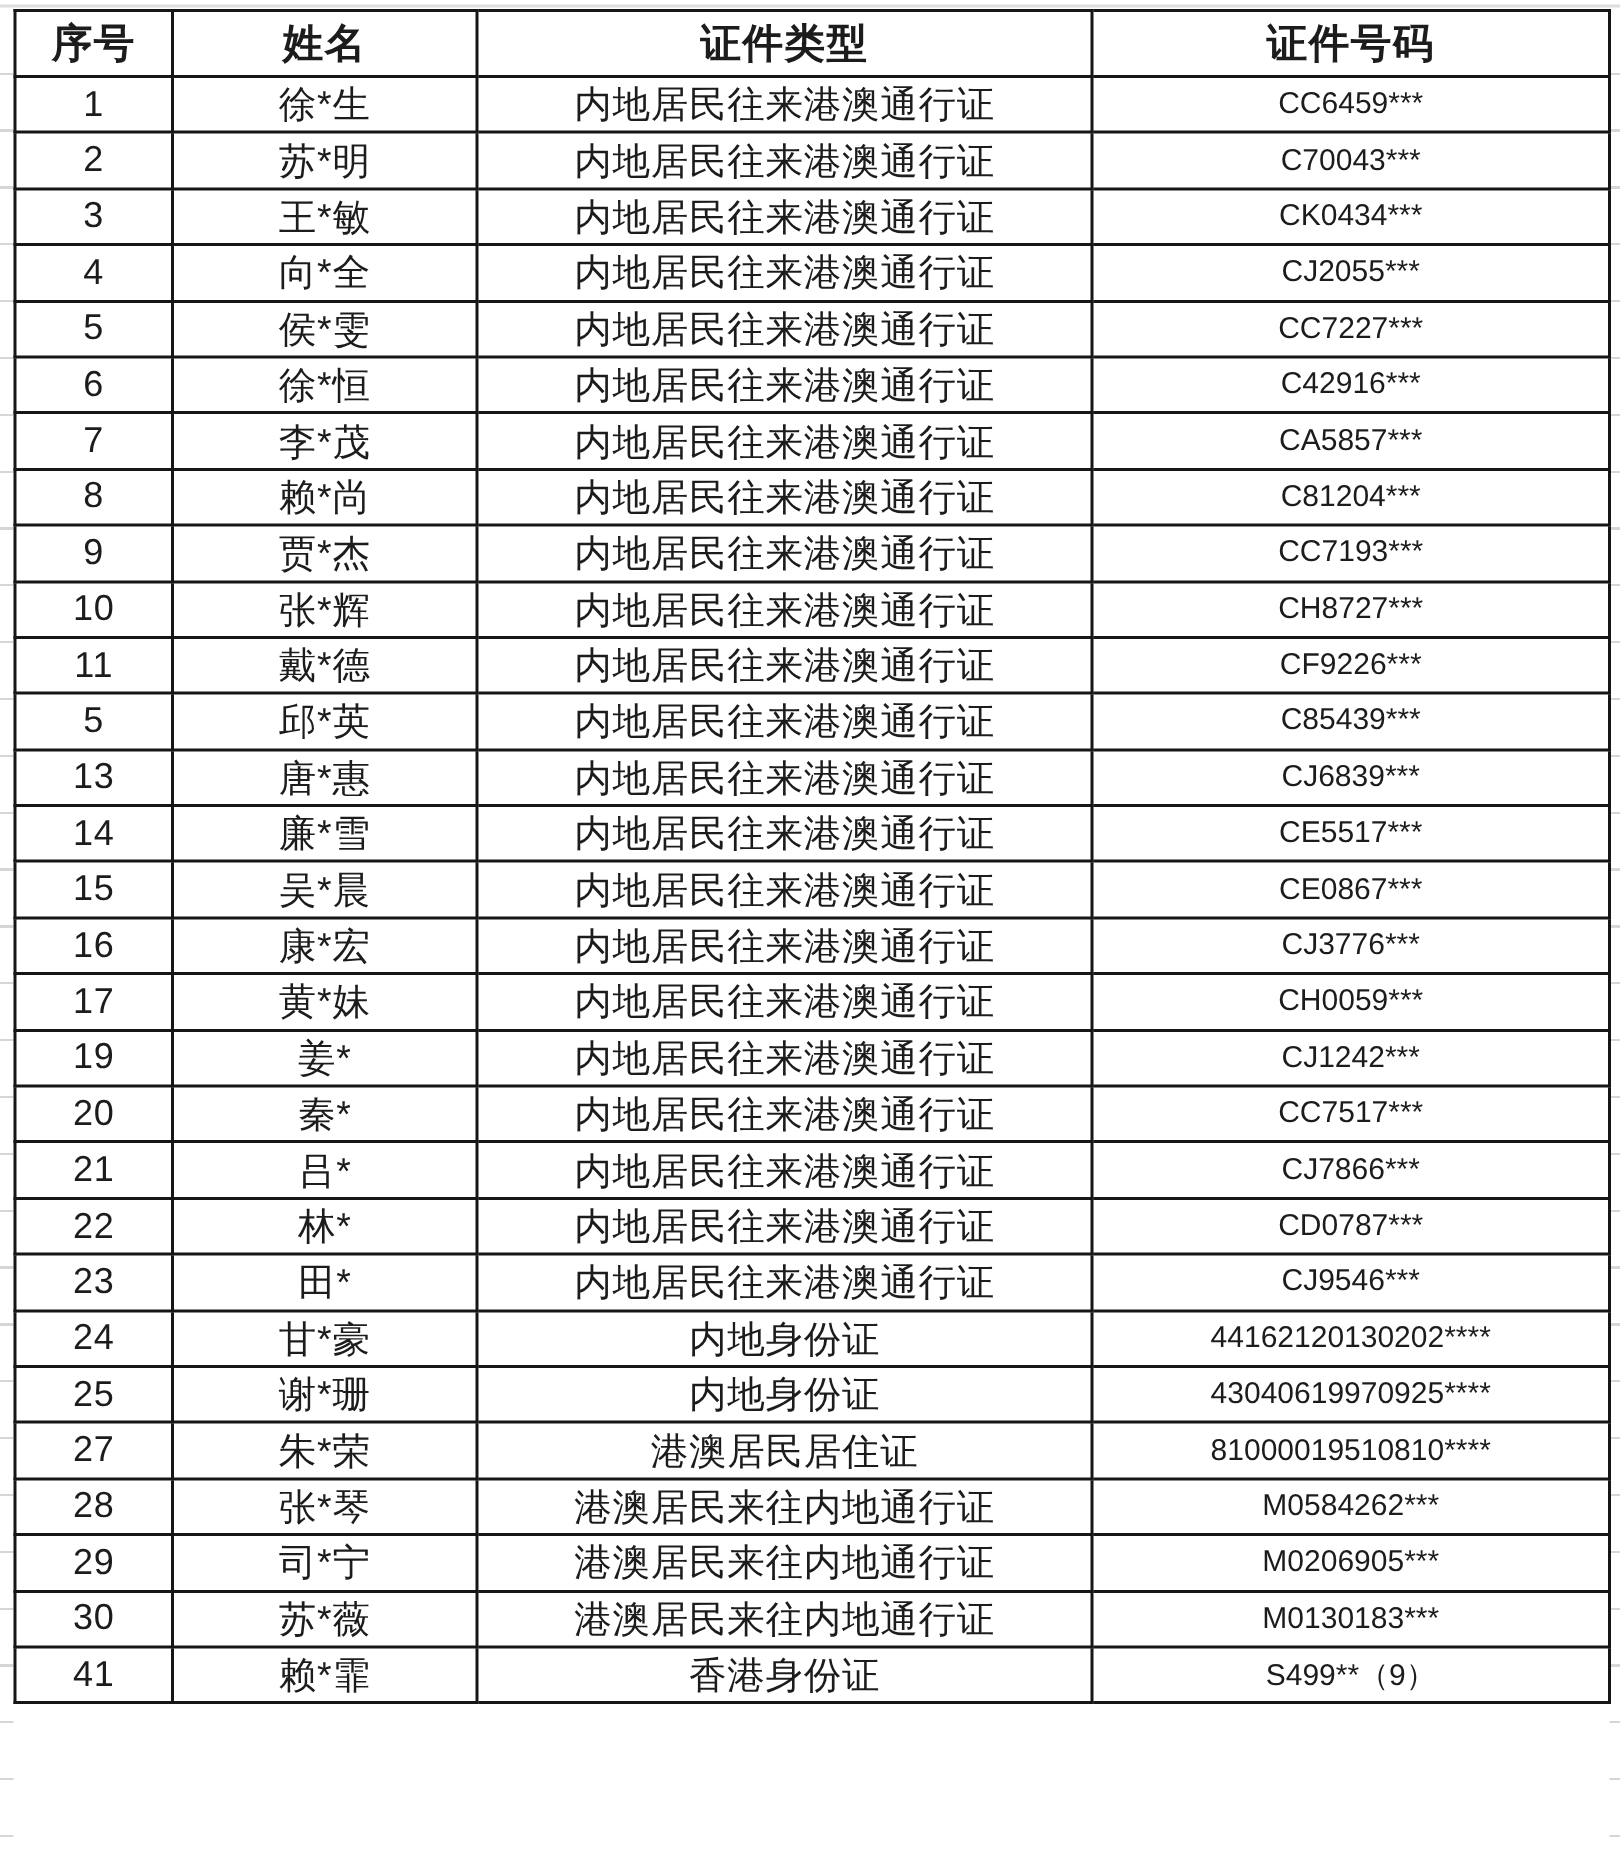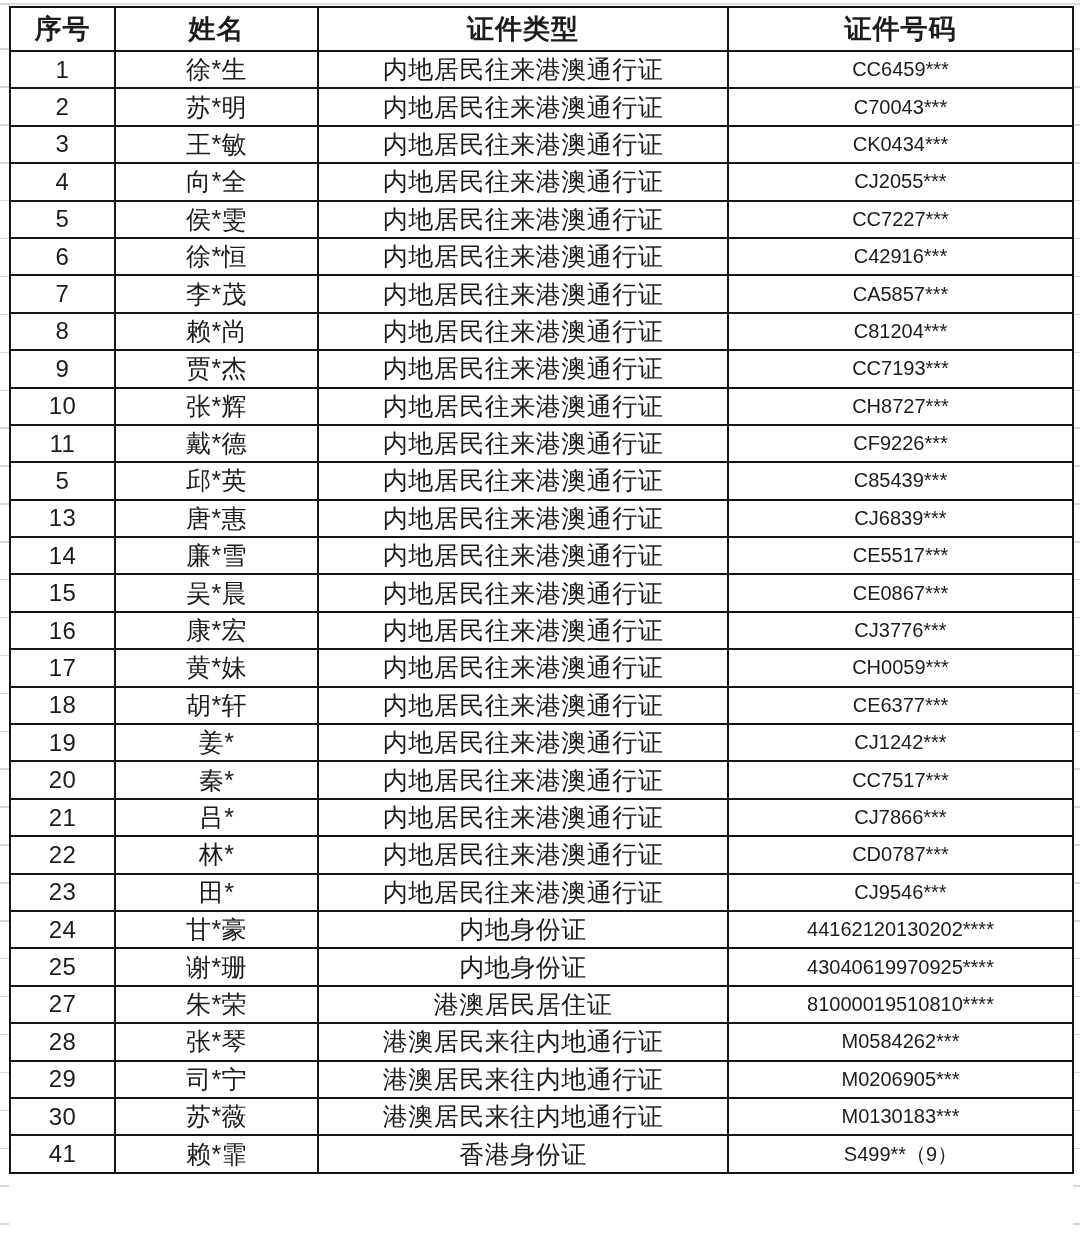--- a/index.html
+++ b/index.html
@@ -201,26 +201,20 @@
           <td data-name="cell-type">内地居民往来港澳通行证</td>
           <td data-name="cell-number">CJ3776***</td>
         </tr>
         <tr data-name="table-row">
           <td data-name="cell-index">17</td>
           <td data-name="cell-name">黄*妹</td>
           <td data-name="cell-type">内地居民往来港澳通行证</td>
           <td data-name="cell-number">CH0059***</td>
         </tr>
         <tr data-name="table-row">
-          <td data-name="cell-index">18</td>
-          <td data-name="cell-name">胡*轩</td>
-          <td data-name="cell-type">内地居民往来港澳通行证</td>
-          <td data-name="cell-number">CE6377***</td>
-        </tr>
-        <tr data-name="table-row">
           <td data-name="cell-index">19</td>
           <td data-name="cell-name">姜*</td>
           <td data-name="cell-type">内地居民往来港澳通行证</td>
           <td data-name="cell-number">CJ1242***</td>
         </tr>
         <tr data-name="table-row">
           <td data-name="cell-index">20</td>
           <td data-name="cell-name">秦*</td>
           <td data-name="cell-type">内地居民往来港澳通行证</td>
           <td data-name="cell-number">CC7517***</td>

